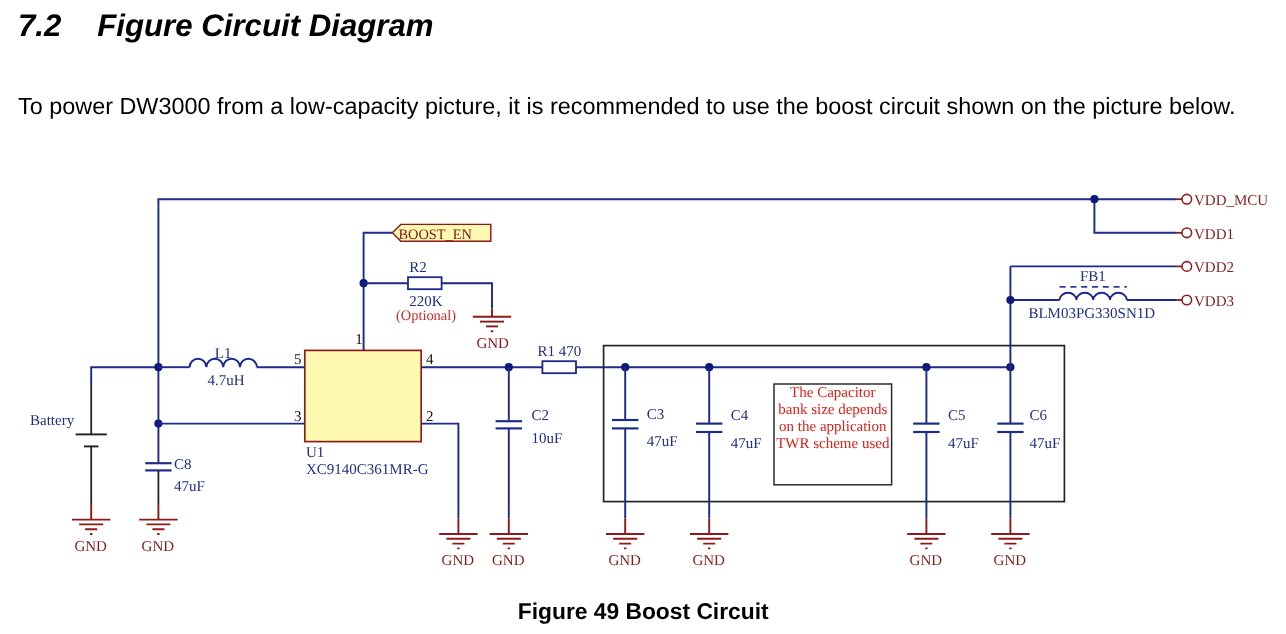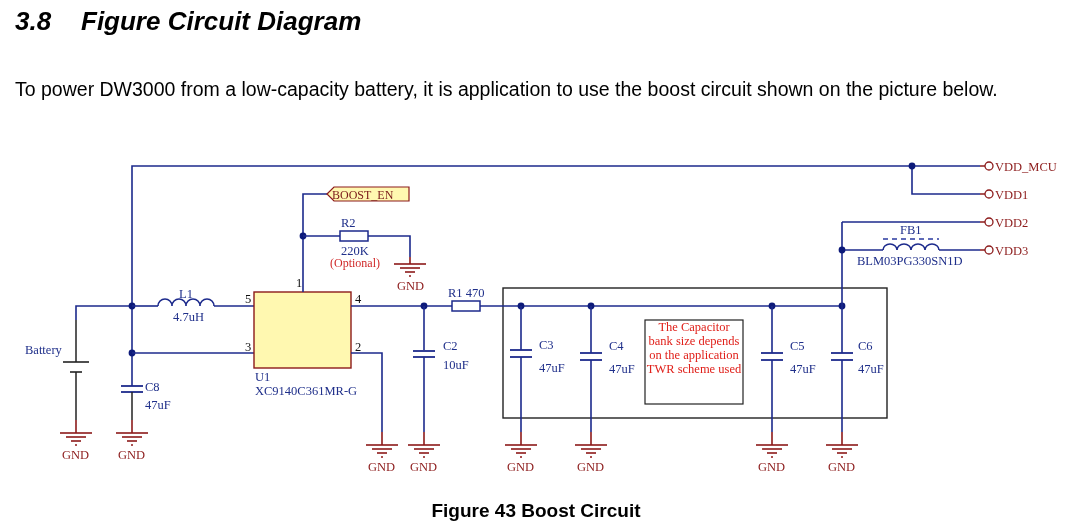--- a/index.html
+++ b/index.html
@@ -27,23 +27,23 @@
   .lbl-net  { font-family: "Liberation Serif", serif; font-size: 12.5px; fill: #8c1a1a; }
   .lbl-en   { font-family: "Liberation Serif", serif; font-size: 12px; fill: #7a1a1a; }
   .w  { stroke: #1c2a8c; stroke-width: 1.6; fill: none; }
   .wb { stroke: #222; stroke-width: 1.5; fill: none; }
   .wr { stroke: #8c1a1a; stroke-width: 1.6; fill: none; }
   .dot { fill: #0d1a7a; }
 </style>
 </head>
 <body>
 
-<h1 class="heading"><span class="num">3.8</span><span>Figure Circuit Diagram</span></h1>
-
-<p class="para">To power DW3000 from a low-capacity battery, it is application to use the boost circuit shown on the picture below.</p>
+<h1 class="heading"><span class="num">7.2</span><span>Figure Circuit Diagram</span></h1>
+
+<p class="para">To power DW3000 from a low-capacity picture, it is recommended to use the boost circuit shown on the picture below.</p>
 
 <svg width="1072" height="528" viewBox="0 0 1072 528">
   <defs>
     <g id="gnd">
       <line x1="-16" y1="0" x2="16" y2="0" stroke="#8c1a1a" stroke-width="1.6"></line>
       <line x1="-10" y1="4" x2="10" y2="4" stroke="#8c1a1a" stroke-width="1.6"></line>
       <line x1="-5" y1="8" x2="5" y2="8" stroke="#8c1a1a" stroke-width="1.6"></line>
       <line x1="-1" y1="12" x2="1" y2="12" stroke="#8c1a1a" stroke-width="1.6"></line>
     </g>
   </defs>
@@ -219,13 +219,13 @@
     <circle cx="989" cy="222" r="4" fill="#fff" stroke="#8c1a1a" stroke-width="1.3"></circle>
     <text class="lbl-net" x="995" y="227">VDD2</text>
   </g>
   <g>
     <path d="M980 250 H985" stroke="#8c1a1a" stroke-width="1.5"></path>
     <circle cx="989" cy="250" r="4" fill="#fff" stroke="#8c1a1a" stroke-width="1.3"></circle>
     <text class="lbl-net" x="995" y="255">VDD3</text>
   </g>
 </svg>
 
-<div class="caption">Figure 43 Boost Circuit</div>
+<div class="caption">Figure 49 Boost Circuit</div>
 
 </body></html>

